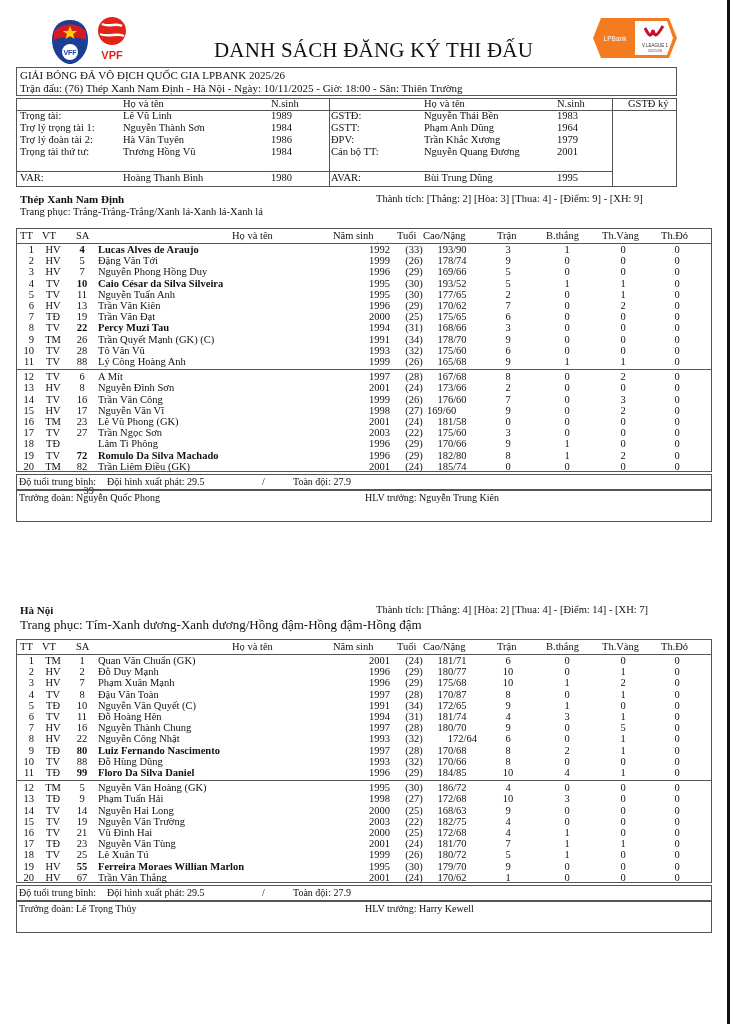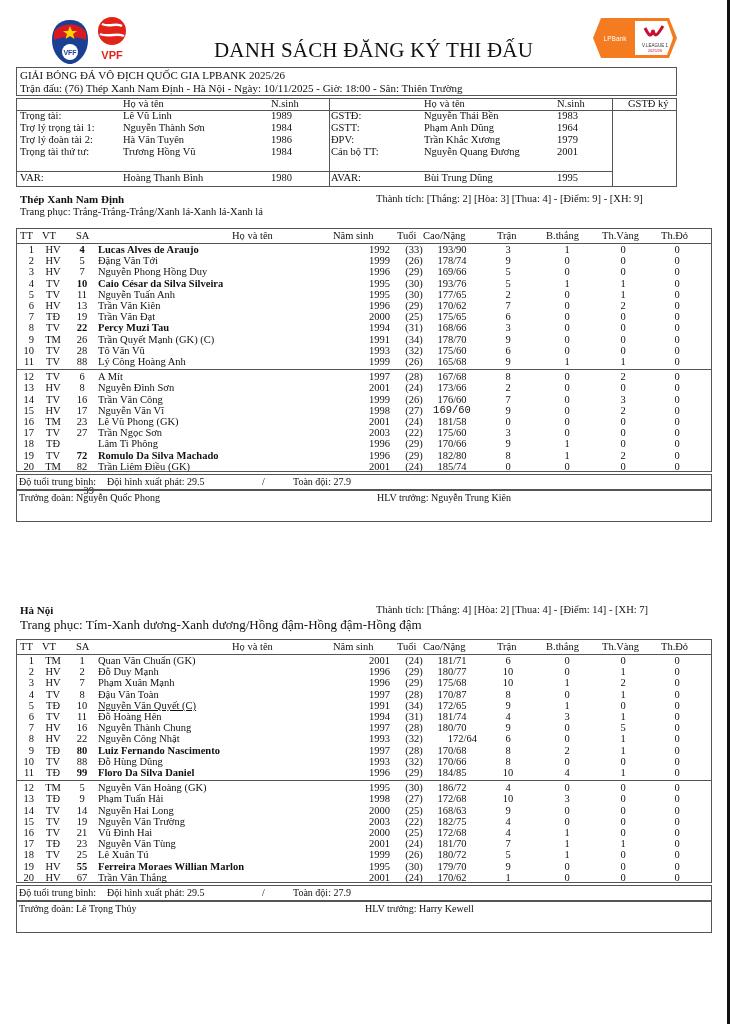--- a/index.html
+++ b/index.html
@@ -155,21 +155,21 @@
         <div class="cell" style="left:605px;width:36px;text-align:center;">0</div>
         <div class="cell" style="left:662px;width:30px;text-align:center;">0</div>
       </div>
       <div class="row" style="top:277.6px;width:714px;">
         <div class="cell" style="left:20px;width:14px;text-align:right;">4</div>
         <div class="cell" style="left:42px;width:22px;text-align:center;">TV</div>
         <div class="cell bold" style="left:70px;width:24px;text-align:center;">10</div>
         <div class="cell bold" style="left:98px;width:230px;"> Caio César da Silva Silveira</div>
         <div class="cell" style="left:330px;width:60px;text-align:right;">1995</div>
         <div class="cell" style="left:397px;width:34px;text-align:center;">(30)</div>
-        <div class="cell" style="left:427px;width:50px;text-align:center;">193/76</div>
+        <div class="cell" style="left:427px;width:50px;text-align:center;">193/52</div>
         <div class="cell" style="left:493px;width:30px;text-align:center;">5</div>
         <div class="cell" style="left:552px;width:30px;text-align:center;">1</div>
         <div class="cell" style="left:605px;width:36px;text-align:center;">1</div>
         <div class="cell" style="left:662px;width:30px;text-align:center;">0</div>
       </div>
       <div class="row" style="top:288.8px;width:714px;">
         <div class="cell" style="left:20px;width:14px;text-align:right;">5</div>
         <div class="cell" style="left:42px;width:22px;text-align:center;">TV</div>
         <div class="cell" style="left:70px;width:24px;text-align:center;">11</div>
         <div class="cell" style="left:98px;width:230px;">Nguyễn Tuấn Anh</div>
@@ -298,21 +298,21 @@
         <div class="cell" style="left:605px;width:36px;text-align:center;">3</div>
         <div class="cell" style="left:662px;width:30px;text-align:center;">0</div>
       </div>
       <div class="row" style="top:404.79999999999995px;width:714px;">
         <div class="cell" style="left:20px;width:14px;text-align:right;">15</div>
         <div class="cell" style="left:42px;width:22px;text-align:center;">HV</div>
         <div class="cell" style="left:70px;width:24px;text-align:center;">17</div>
         <div class="cell" style="left:98px;width:230px;">Nguyễn Văn Vĩ</div>
         <div class="cell" style="left:330px;width:60px;text-align:right;">1998</div>
         <div class="cell" style="left:397px;width:34px;text-align:center;">(27)</div>
-        <div class="cell" style="left:427px;width:50px;text-align:center;font-family:Liberation Mono, monospace;">169/60</div>
+        <div class="cell" style="left:427px;width:50px;text-align:left;">169/60</div>
         <div class="cell" style="left:493px;width:30px;text-align:center;">9</div>
         <div class="cell" style="left:552px;width:30px;text-align:center;">0</div>
         <div class="cell" style="left:605px;width:36px;text-align:center;">2</div>
         <div class="cell" style="left:662px;width:30px;text-align:center;">0</div>
       </div>
       <div class="row" style="top:416px;width:714px;">
         <div class="cell" style="left:20px;width:14px;text-align:right;">16</div>
         <div class="cell" style="left:42px;width:22px;text-align:center;">TM</div>
         <div class="cell" style="left:70px;width:24px;text-align:center;">23</div>
         <div class="cell" style="left:98px;width:230px;">Lê Vũ Phong (GK)</div>
@@ -377,21 +377,21 @@
         <div class="cell" style="left:662px;width:30px;text-align:center;">0</div>
       </div>
       <div class="hl" style="left:17px;top:368.7px;width:694px;"></div>
       <div class="box" style="left:16px;top:474px;width:696px;height:16px;"></div>
       <div class="ln sm" style="left:19px;top:476px;font-size:10px;">Độ tuổi trung bình:</div>
       <div class="ln sm" style="left:107px;top:476px;font-size:10px;">Đội hình xuất phát: 29.5</div>
       <div class="ln sm" style="left:262px;top:476px;font-size:10px;">/</div>
       <div class="ln sm" style="left:293px;top:476px;font-size:10px;">Toàn đội: 27.9</div>
       <div class="box" style="left:16px;top:490px;width:696px;height:32px;"></div>
       <div class="ln sm" style="left:19px;top:492px;font-size:10px;">Trưởng đoàn: Nguyễn Quốc Phong</div>
-      <div class="ln sm" style="left:365px;top:492px;font-size:10px;margin-left:12px;">HLV trưởng: Nguyễn Trung Kiên</div>
+      <div class="ln sm" style="left:365px;top:492px;font-size:10px;">HLV trưởng: Nguyễn Trung Kiên</div>
     </div>
     <div style="position:absolute;left:0;top:0;">
       <div class="ln bold" style="left:20px;top:604px;font-size:11px;">Hà Nội</div>
       <div class="ln" style="left:376px;top:604px;font-size:10.5px;">Thành tích: [Thắng: 4] [Hòa: 2] [Thua: 4] - [Điểm: 14] - [XH: 7]</div>
       <div class="ln" style="left:20px;top:617px;font-size:13px;">Trang phục: Tím-Xanh dương-Xanh dương/Hồng đậm-Hồng đậm-Hồng đậm</div>
       <div class="box" style="left:16px;top:639px;width:696px;height:244px;"></div>
       <div class="hl" style="left:17px;top:654px;width:694px;"></div>
       <div class="ln" style="left:20px;top:641px;">TT</div>
       <div class="ln" style="left:42px;top:641px;">VT</div>
       <div class="ln" style="left:76px;top:641px;">SA</div>
@@ -452,21 +452,21 @@
         <div class="cell" style="left:427px;width:50px;text-align:center;">170/87</div>
         <div class="cell" style="left:493px;width:30px;text-align:center;">8</div>
         <div class="cell" style="left:552px;width:30px;text-align:center;">0</div>
         <div class="cell" style="left:605px;width:36px;text-align:center;">1</div>
         <div class="cell" style="left:662px;width:30px;text-align:center;">0</div>
       </div>
       <div class="row" style="top:699.8px;width:714px;">
         <div class="cell" style="left:20px;width:14px;text-align:right;">5</div>
         <div class="cell" style="left:42px;width:22px;text-align:center;">TĐ</div>
         <div class="cell" style="left:70px;width:24px;text-align:center;">10</div>
-        <div class="cell" style="left:98px;width:230px;text-decoration:underline;">Nguyễn Văn Quyết (C)</div>
+        <div class="cell" style="left:98px;width:230px;">Nguyễn Văn Quyết (C)</div>
         <div class="cell" style="left:330px;width:60px;text-align:right;">1991</div>
         <div class="cell" style="left:397px;width:34px;text-align:center;">(34)</div>
         <div class="cell" style="left:427px;width:50px;text-align:center;">172/65</div>
         <div class="cell" style="left:493px;width:30px;text-align:center;">9</div>
         <div class="cell" style="left:552px;width:30px;text-align:center;">1</div>
         <div class="cell" style="left:605px;width:36px;text-align:center;">0</div>
         <div class="cell" style="left:662px;width:30px;text-align:center;">0</div>
       </div>
       <div class="row" style="top:711px;width:714px;">
         <div class="cell" style="left:20px;width:14px;text-align:right;">6</div>

